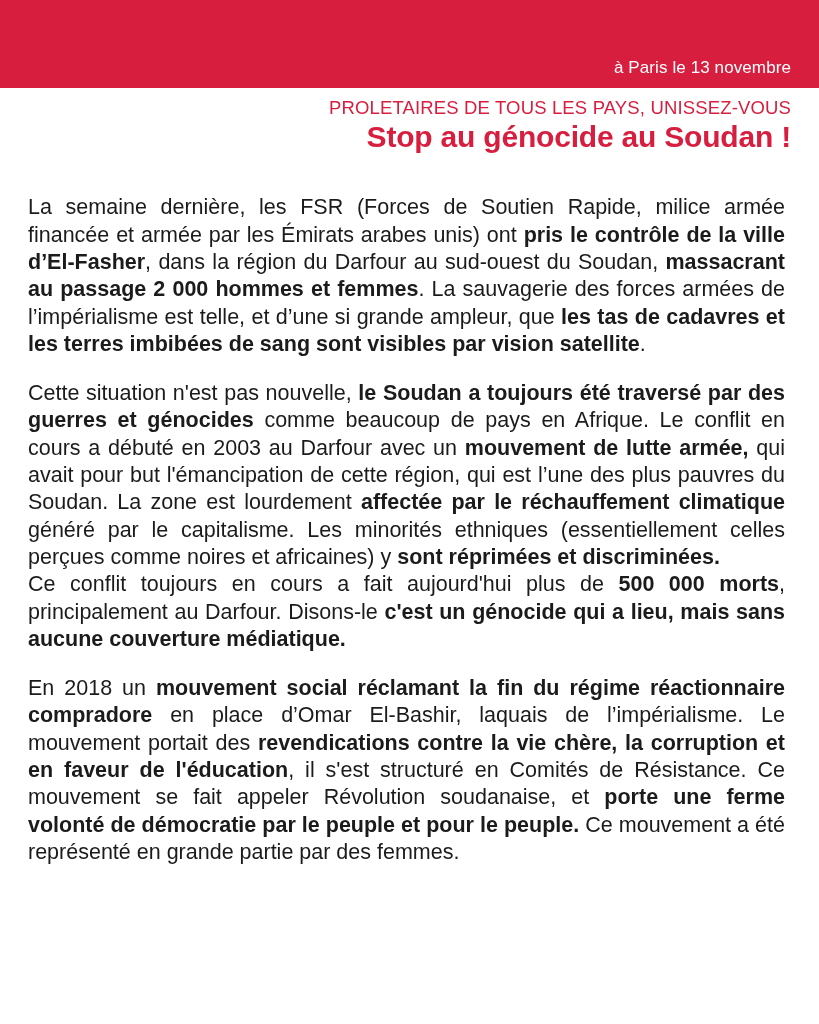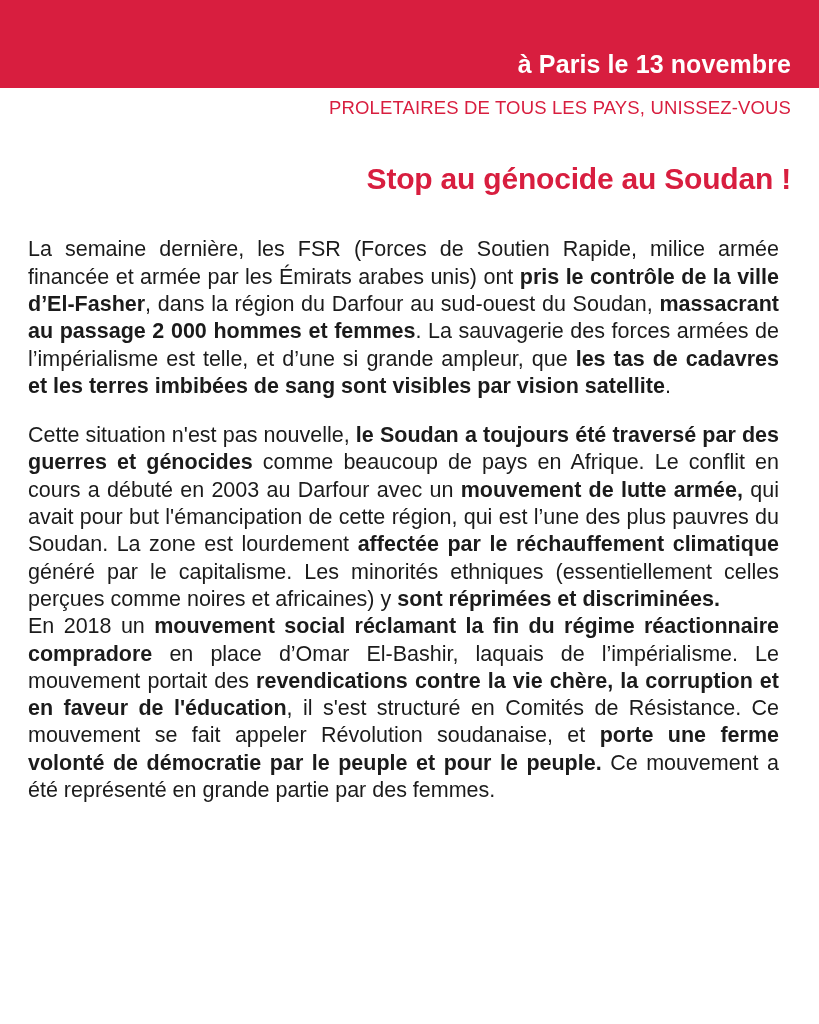--- a/index.html
+++ b/index.html
@@ -26,57 +26,56 @@
     height: 88px;
     width: 100%;
     box-sizing: border-box;
     display: flex;
     align-items: flex-end;
     justify-content: flex-end;
     padding: 0 28px 10px 0;
   }
   .header-date {
     color: #ffffff;
-    font-size: 25px;
-    font-weight: 700;
+    font-size: 17px;
+    font-weight: 400;
     letter-spacing: 0.1px;
     line-height: 1.1;
   }
   .slogan-row {
     display: flex;
     justify-content: flex-end;
     padding: 9px 28px 0 0;
   }
   .slogan {
     color: #d81e3f;
     font-size: 18.5px;
     font-weight: 400;
     letter-spacing: 0.15px;
     margin-left: 41px;
   }
   
   .title-block {
-    margin-top: 42px;
     padding-right: 28px;
     text-align: right;
   }
   .title-line {
     color: #d81e3f;
     font-weight: bold;
     font-size: 30px;
     line-height: 1.18;
     letter-spacing: -0.2px;
   }
   
   .body-wrap {
     margin-top: 40px;
     padding: 0 28px 0 28px;
   }
   p.para {
-    margin: 0 12px 22px 0;
+    margin: 0 6px 22px 0;
     font-size: 21.5px;
     line-height: 1.27;
     text-align: justify;
     text-justify: inter-word;
     color: #1b1b1b;
   }
   p.para:last-child { margin-bottom: 0; }
   p.tight { margin-bottom: 0; }
   b { font-weight: bold; }
 </style>
@@ -93,16 +92,17 @@
     <div class="slogan">PROLETAIRES DE TOUS LES PAYS, UNISSEZ-VOUS</div>
   </div>
 
   <div class="title-block">
     <div class="title-line">Stop au génocide au Soudan !</div>
   </div>
 
   <div class="body-wrap">
     <p class="para"><span>La semaine dernière, les FSR (Forces de Soutien Rapide, milice armée financée et armée par les Émirats arabes unis) ont </span><b>pris le contrôle de la ville d’El-Fasher</b><span>, dans la région du Darfour au sud-ouest du Soudan, </span><b>massacrant au passage 2 000 hommes et femmes</b><span>. La sauvagerie des forces armées de l’impérialisme est telle, et d’une si grande ampleur, que </span><b>les tas de cadavres et les terres imbibées de sang sont visibles par vision satellite</b><span>.</span></p>
     <p class="para tight"><span>Cette situation n'est pas nouvelle, </span><b>le Soudan a toujours été traversé par des guerres et génocides</b><span> comme beaucoup de pays en Afrique. Le conflit en cours a débuté en 2003 au Darfour avec un </span><b>mouvement de lutte armée,</b><span> qui avait pour but l'émancipation de cette région, qui est l’une des plus pauvres du Soudan. La zone est lourdement </span><b>affectée par le réchauffement climatique</b><span> généré par le capitalisme. Les minorités ethniques (essentiellement celles perçues comme noires et africaines) y </span><b>sont réprimées et discriminées.</b></p>
+    <p class="para"><span>Ce conflit toujours en cours a fait aujourd'hui plus de </span><b>500 000 morts</b><span>, principalement au Darfour. Disons-le </span><b>c'est un génocide qui a lieu, mais sans aucune couverture médiatique.</b></p>
     <p class="para"><span>En 2018 un </span><b>mouvement social réclamant la fin du régime réactionnaire comprador</b><b>e</b><span> en place d’Omar El-Bashir, laquais de l’impérialisme. Le mouvement portait des </span><b>revendications contre la vie chère, la corruption et en faveur de l'éducation</b><span>, il s'est structuré en Comités de Résistance. Ce mouvement se fait appeler Révolution soudanaise, et </span><b>porte une ferme volonté de démocratie par le peuple et pour le peuple.</b><span> Ce mouvement a été représenté en grande partie par des femmes.</span></p>
   </div>
 
 </div>
 
 </body></html>

